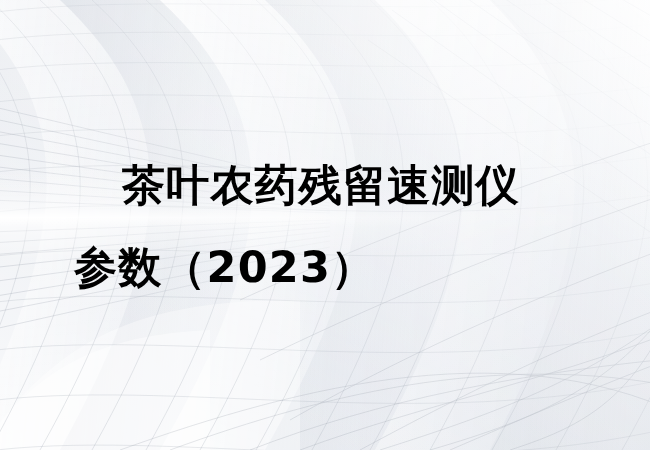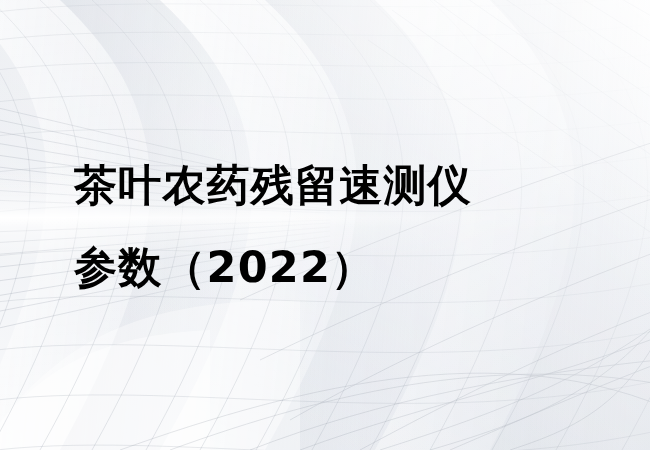--- a/index.html
+++ b/index.html
@@ -47,21 +47,21 @@
     color: #000000;
     font-weight: bold;
     font-size: 43px;
     line-height: 84px;
     letter-spacing: 1.2px;
     white-space: nowrap;
     font-family: "DejaVu Sans", "Liberation Sans", sans-serif;
     text-rendering: geometricPrecision;
   }
 
-  #title-line-1 { margin-top: 4px; }
+  #title-line-1 { margin-top: 4px; margin-left: 48px; }
   #title-line-2 { margin-top: -2px; }
 </style>
 </head>
 <body>
 
 <div id="banner">
 
   <svg id="bg-svg" viewBox="0 0 650 450" preserveAspectRatio="none">
     <defs>
 
@@ -232,16 +232,16 @@
       <rect x="0" y="170" width="650" height="92" fill="url(#gGlow)"></rect>
     </g>
 
     <g>
       <rect x="0" y="0" width="650" height="450" fill="url(#gTopRight)" opacity="0.55"></rect>
     </g>
   </svg>
 
   <div id="title-block">
     <div class="title-line" id="title-line-1">茶叶农药残留速测仪</div>
-    <div class="title-line" id="title-line-2">参数（2022）</div>
+    <div class="title-line" id="title-line-2">参数（2023）</div>
   </div>
 
 </div>
 
 </body></html>

